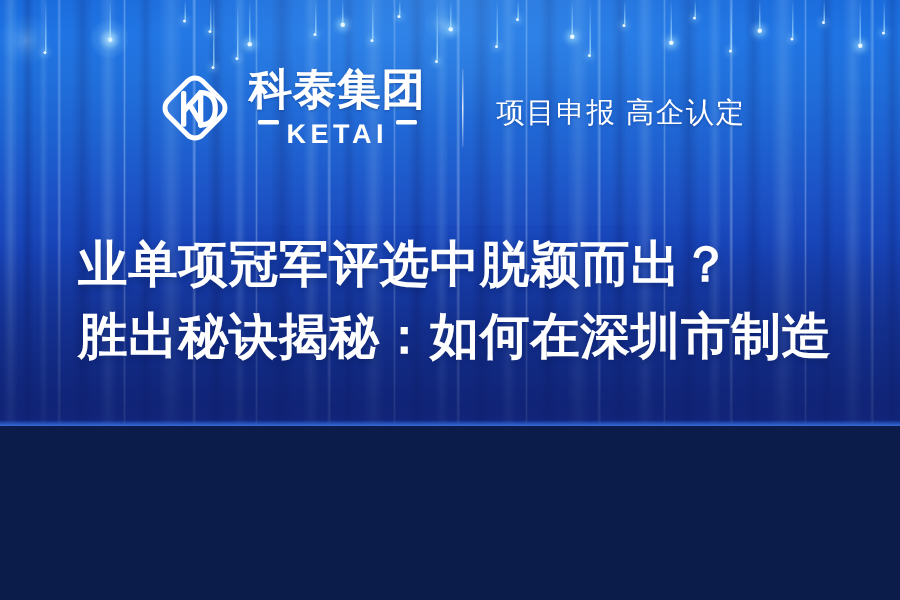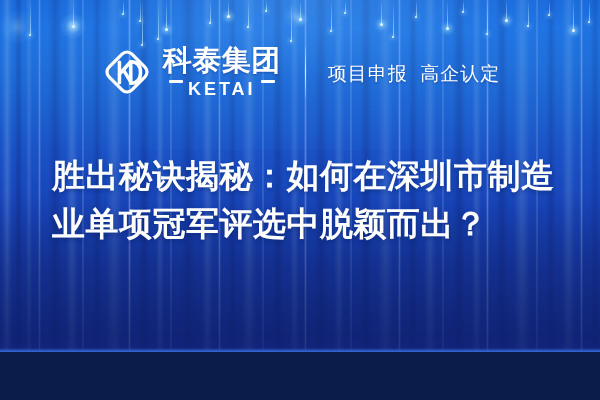--- a/index.html
+++ b/index.html
@@ -3,21 +3,21 @@
 <meta charset="utf-8">
 <style>
   html, body {
     margin: 0;
     padding: 0;
     background: #0b1c4a;
   }
   #stage {
     position: relative;
     width: 600px;
-    height: 352px;
+    height: 284px;
     overflow: hidden;
     font-family: "Liberation Sans", "DejaVu Sans", sans-serif;
     background: linear-gradient(180deg,
         #1565d8 0%,
         #1a6ee0 8%,
         #1b6ad8 18%,
         #1a5fcf 30%,
         #1a50c4 45%,
         #1743b6 60%,
         #15389f 75%,
@@ -191,21 +191,21 @@
     letter-spacing: 1px;
     font-family: "Liberation Serif", "DejaVu Serif", serif;
     text-shadow: 0 1px 2px rgba(10,30,90,0.3);
   }
   .tagline-sub {
     font-size: 19px;
     color: #ffffff;
     white-space: nowrap;
     letter-spacing: 1px;
     margin-top: 6px;
-    font-family: Liberation Mono, monospace;
+    font-family: Liberation Sans, sans-serif;
     text-shadow: 0 1px 2px rgba(10,30,90,0.3);
   }
 
   
   .title-block {
     position: absolute;
     left: 52px;
     right: 40px;
     top: 152px;
   }
@@ -382,18 +382,18 @@
     </div>
 
     <div class="divider"></div>
 
     <div class="tagline">
       <div class="tagline-sub">项目申报 高企认定</div>
     </div>
   </div>
 
   <div class="title-block">
+    <div class="title-line">业单项冠军评选中脱颖而出？</div>
     <div class="title-line">胜出秘诀揭秘：如何在深圳市制造</div>
-    <div class="title-line">业单项冠军评选中脱颖而出？</div>
   </div>
 
   <div class="bottomedge"></div>
 </div>
 
 </body></html>

